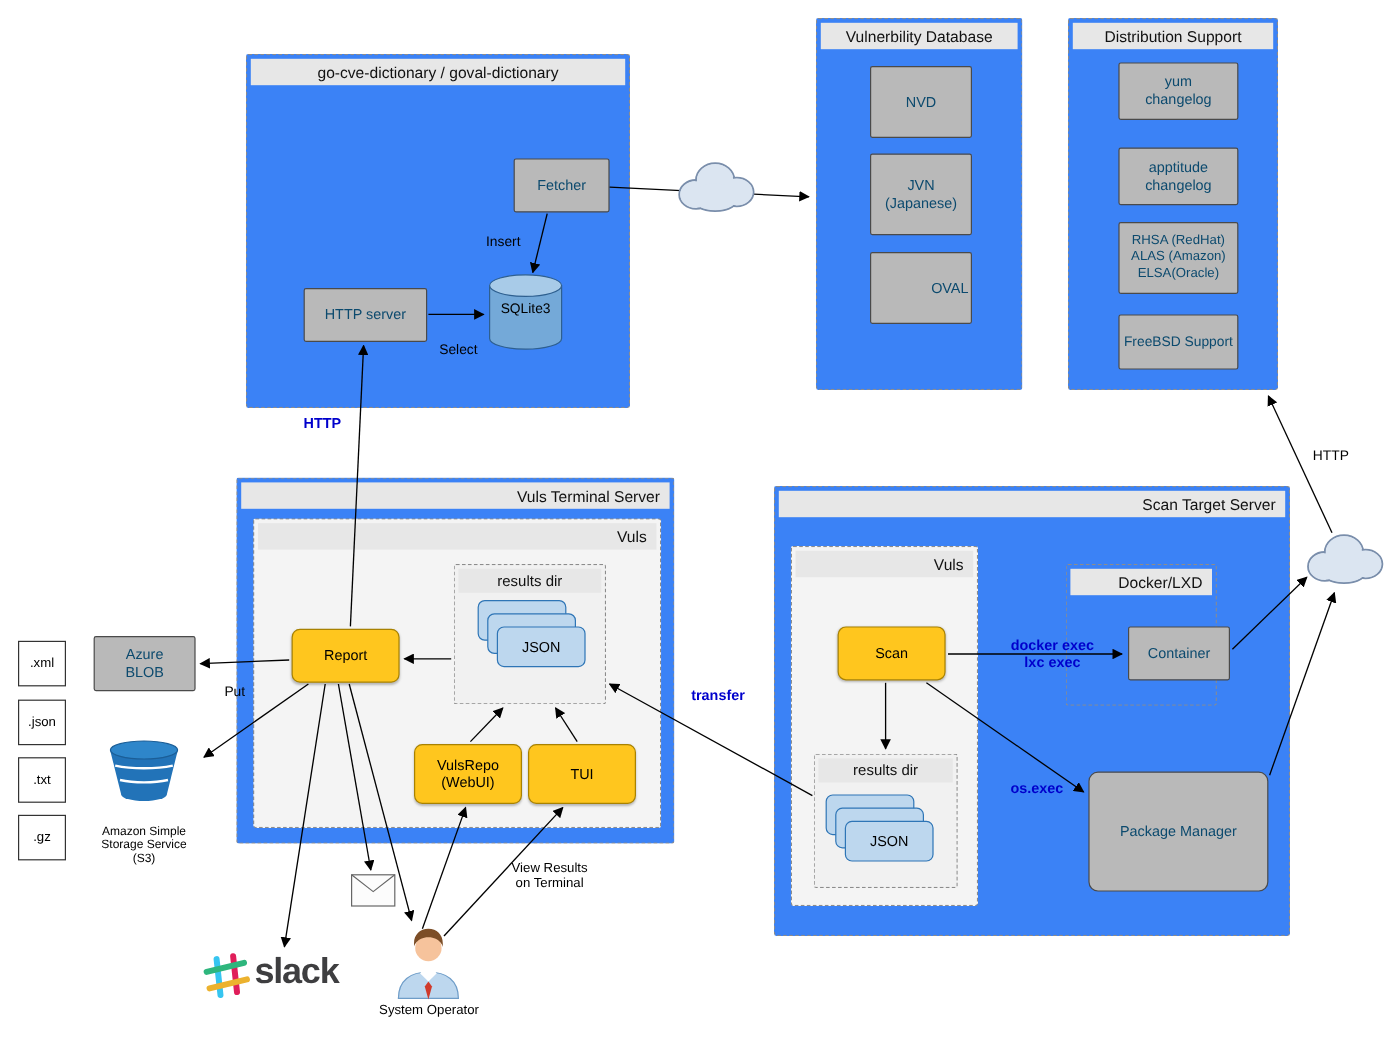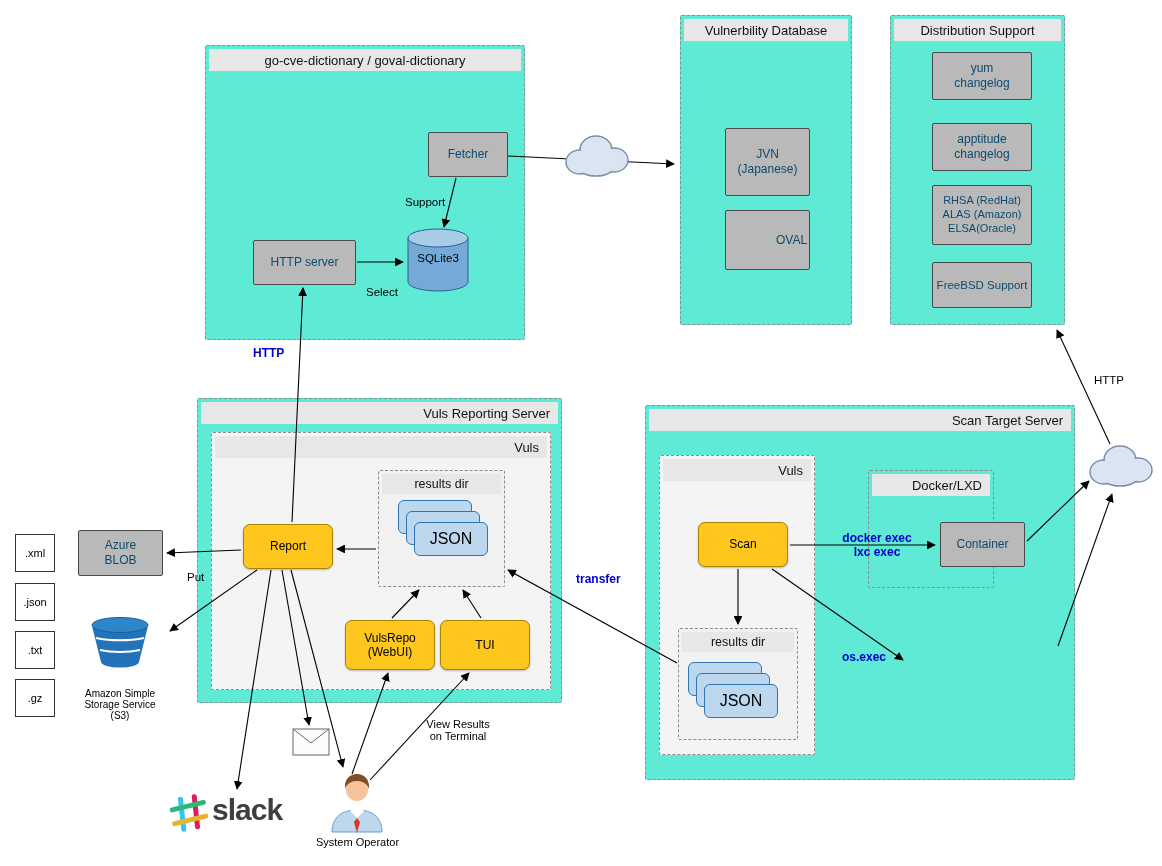--- a/index.html
+++ b/index.html
@@ -1,37 +1,37 @@
 <!DOCTYPE html>
 <html><head>
 <meta charset="utf-8">
 <style>
   * { margin:0; padding:0; box-sizing:border-box; }
   body { font-family:"Liberation Sans", sans-serif; background:#ffffff; }
   #canvas { position:relative; width:1162px; height:866px; background:#ffffff; overflow:hidden; }
 
-  .container { position:absolute; border:1.6px dashed #8c8c8c; background:#5eead4; border-radius:2px; }
+  .container { position:absolute; border:1.6px dashed #8c8c8c; background:#3b82f6; border-radius:2px; }
   .container.inner { background:#f4f4f4; }
   .band { position:absolute; left:3px; right:3px; top:3px; height:22px; background:#e7e7e7;
           display:flex; align-items:center; font-size:13px; color:#111; }
   .band.center { justify-content:center; }
   .band.right { justify-content:flex-end; padding-right:8px; }
   .band.small { height:20px; font-size:12.5px; }
 
   .gray-box { position:absolute; background:#b9b9b9; border:1px solid #4a4a4a; border-radius:2px;
               display:flex; align-items:center; justify-content:center; text-align:center;
               font-size:12px; color:#0c4a6e; white-space:pre-line; line-height:1.25; }
   .yellow-box { position:absolute; background:#ffc61e; border:1px solid #a98200; border-radius:7px;
                 display:flex; align-items:center; justify-content:center; text-align:center;
                 font-size:12px; white-space:pre-line; line-height:1.2;
                 box-shadow:0 1px 2px rgba(0,0,0,.25); }
   .file-box { position:absolute; width:40px; height:38px; background:#ffffff; border:1px solid #333;
               display:flex; align-items:center; justify-content:center; font-size:11px; }
   .json-card { position:absolute; width:74px; height:34px; background:#bdd7ee; border:1.5px solid #2e75b6;
-               border-radius:6px; display:flex; align-items:center; justify-content:center; font-size:16px; }
+               border-radius:6px; display:flex; align-items:center; justify-content:center; font-size:12px; }
 
   .label { position:absolute; font-size:11.5px; color:#000; white-space:pre-line; }
   .label.blue { color:#0000cc; font-weight:bold; font-size:12px; }
   .label.center { text-align:center; }
 
   .icon-abs { position:absolute; }
   .slack-text { position:absolute; font-size:30px; font-weight:bold; color:#3e3e40; letter-spacing:-1px; }
   .cyl-label { position:absolute; font-size:11.5px; text-align:center; }
 
   svg.overlay { position:absolute; left:0; top:0; z-index:50; pointer-events:none; }
@@ -44,38 +44,39 @@
 
 <div id="canvas">
 
   <div class="container" style="left:205px;top:45px;width:320px;height:295px;">
     <div class="band center">go-cve-dictionary / goval-dictionary</div>
   </div>
 
   <div class="container" style="left:680px;top:15px;width:172px;height:310px;">
     <div class="band center">Vulnerbility Database</div>
   </div>
+  <div class="gray-box" style="left:725px;top:55px;width:85px;height:60px;">NVD</div>
   <div class="gray-box" style="left:725px;top:128px;width:85px;height:68px;">JVN
 (Japanese)</div>
   <div class="gray-box" style="left:725px;top:210px;width:85px;height:60px;padding-left:48px;">OVAL</div>
 
   <div class="container" style="left:890px;top:15px;width:175px;height:310px;">
     <div class="band center">Distribution Support</div>
   </div>
   <div class="gray-box" style="left:932px;top:52px;width:100px;height:48px;">yum
 changelog</div>
   <div class="gray-box" style="left:932px;top:123px;width:100px;height:48px;">apptitude
 changelog</div>
   <div class="gray-box" style="left:932px;top:185px;width:100px;height:60px;font-size:11px;">RHSA (RedHat)
 ALAS (Amazon)
 ELSA(Oracle)</div>
   <div class="gray-box" style="left:932px;top:262px;width:100px;height:46px;font-size:11.5px;">FreeBSD Support</div>
 
   <div class="container" style="left:197px;top:398px;width:365px;height:305px;">
-    <div class="band right">Vuls Reporting Server</div>
+    <div class="band right">Vuls Terminal Server</div>
   </div>
   <div class="container inner" style="left:211px;top:432px;width:340px;height:258px;">
     <div class="band right">Vuls</div>
   </div>
   <div class="container" style="left:378px;top:470px;width:127px;height:117px;background:#f1f1f1;">
     <div class="band center small">results dir</div>
   </div>
   <div class="json-card" style="left:398px;top:500px;"></div>
   <div class="json-card" style="left:406px;top:511px;"></div>
   <div class="json-card" style="left:414px;top:522px;">JSON</div>
@@ -92,24 +93,25 @@
     <div class="band right">Vuls</div>
   </div>
   <div class="yellow-box" style="left:698px;top:522px;width:90px;height:45px;">Scan</div>
   <div class="container" style="left:678px;top:628px;width:120px;height:112px;background:#f1f1f1;">
     <div class="band center small">results dir</div>
   </div>
   <div class="json-card" style="left:688px;top:662px;"></div>
   <div class="json-card" style="left:696px;top:673px;"></div>
   <div class="json-card" style="left:704px;top:684px;">JSON</div>
 
-  <div class="container" style="left:868px;top:470px;width:126px;height:118px;padding-left:16px;">
+  <div class="container" style="left:888px;top:470px;width:126px;height:118px;padding-left:16px;">
     <div class="band right">Docker/LXD</div>
   </div>
   <div class="gray-box" style="left:940px;top:522px;width:85px;height:45px;">Container</div>
+  <div class="gray-box" style="left:907px;top:643px;width:150px;height:100px;border-radius:8px;">Package Manager</div>
 
   <div class="gray-box" style="left:428px;top:132px;width:80px;height:45px;">Fetcher</div>
   <div class="gray-box" style="left:253px;top:240px;width:103px;height:45px;">HTTP server</div>
 
   <svg class="icon-abs" style="left:405px;top:226px;" width="66" height="70">
     <path d="M3,12 L3,56 A30,9 0 0 0 63,56 L63,12" fill="#74a9d8" stroke="#2e5f8f"></path>
     <ellipse cx="33" cy="12" rx="30" ry="9" fill="#a8cbe8" stroke="#2e5f8f"></ellipse>
   </svg>
   <div class="cyl-label" style="left:405px;top:252px;width:66px;">SQLite3</div>
 
@@ -149,21 +151,21 @@
 
   <svg class="icon-abs" style="left:328px;top:772px;" width="58" height="62">
     <path d="M4,60 c0,-15 10,-22 25,-22 c15,0 25,7 25,22 z" fill="#bdd7ee" stroke="#6f9dc8"></path>
     <path d="M22,39 l7,7 l7,-7 l-3,-3 l-8,0 z" fill="#ffffff"></path>
     <path d="M29,46 l-3,4 l3,11 l3,-11 z" fill="#d03a2b"></path>
     <circle cx="29" cy="18" r="11" fill="#f6c39c"></circle>
     <path d="M17,17 c0,0 2,-8 12,-8 c10,0 12,8 12,8 l0,-3 c0,-7 -5,-12 -12,-12 c-7,0 -12,5 -12,12 z" fill="#7d4e27"></path>
   </svg>
   <div class="label center" style="left:310px;top:836px;width:95px;font-size:11px;">System Operator</div>
 
-  <div class="label" style="left:405px;top:196px;">Support</div>
+  <div class="label" style="left:405px;top:196px;">Insert</div>
   <div class="label" style="left:366px;top:286px;">Select</div>
   <div class="label blue" style="left:253px;top:346px;">HTTP</div>
   <div class="label" style="left:187px;top:571px;">Put</div>
   <div class="label center" style="left:412px;top:718px;width:92px;font-size:11px;">View Results
 on Terminal</div>
   <div class="label blue" style="left:576px;top:572px;">transfer</div>
   <div class="label blue center" style="left:838px;top:531px;width:78px;">docker exec
 lxc exec</div>
   <div class="label blue" style="left:842px;top:650px;">os.exec</div>
   <div class="label" style="left:1094px;top:374px;">HTTP</div>

